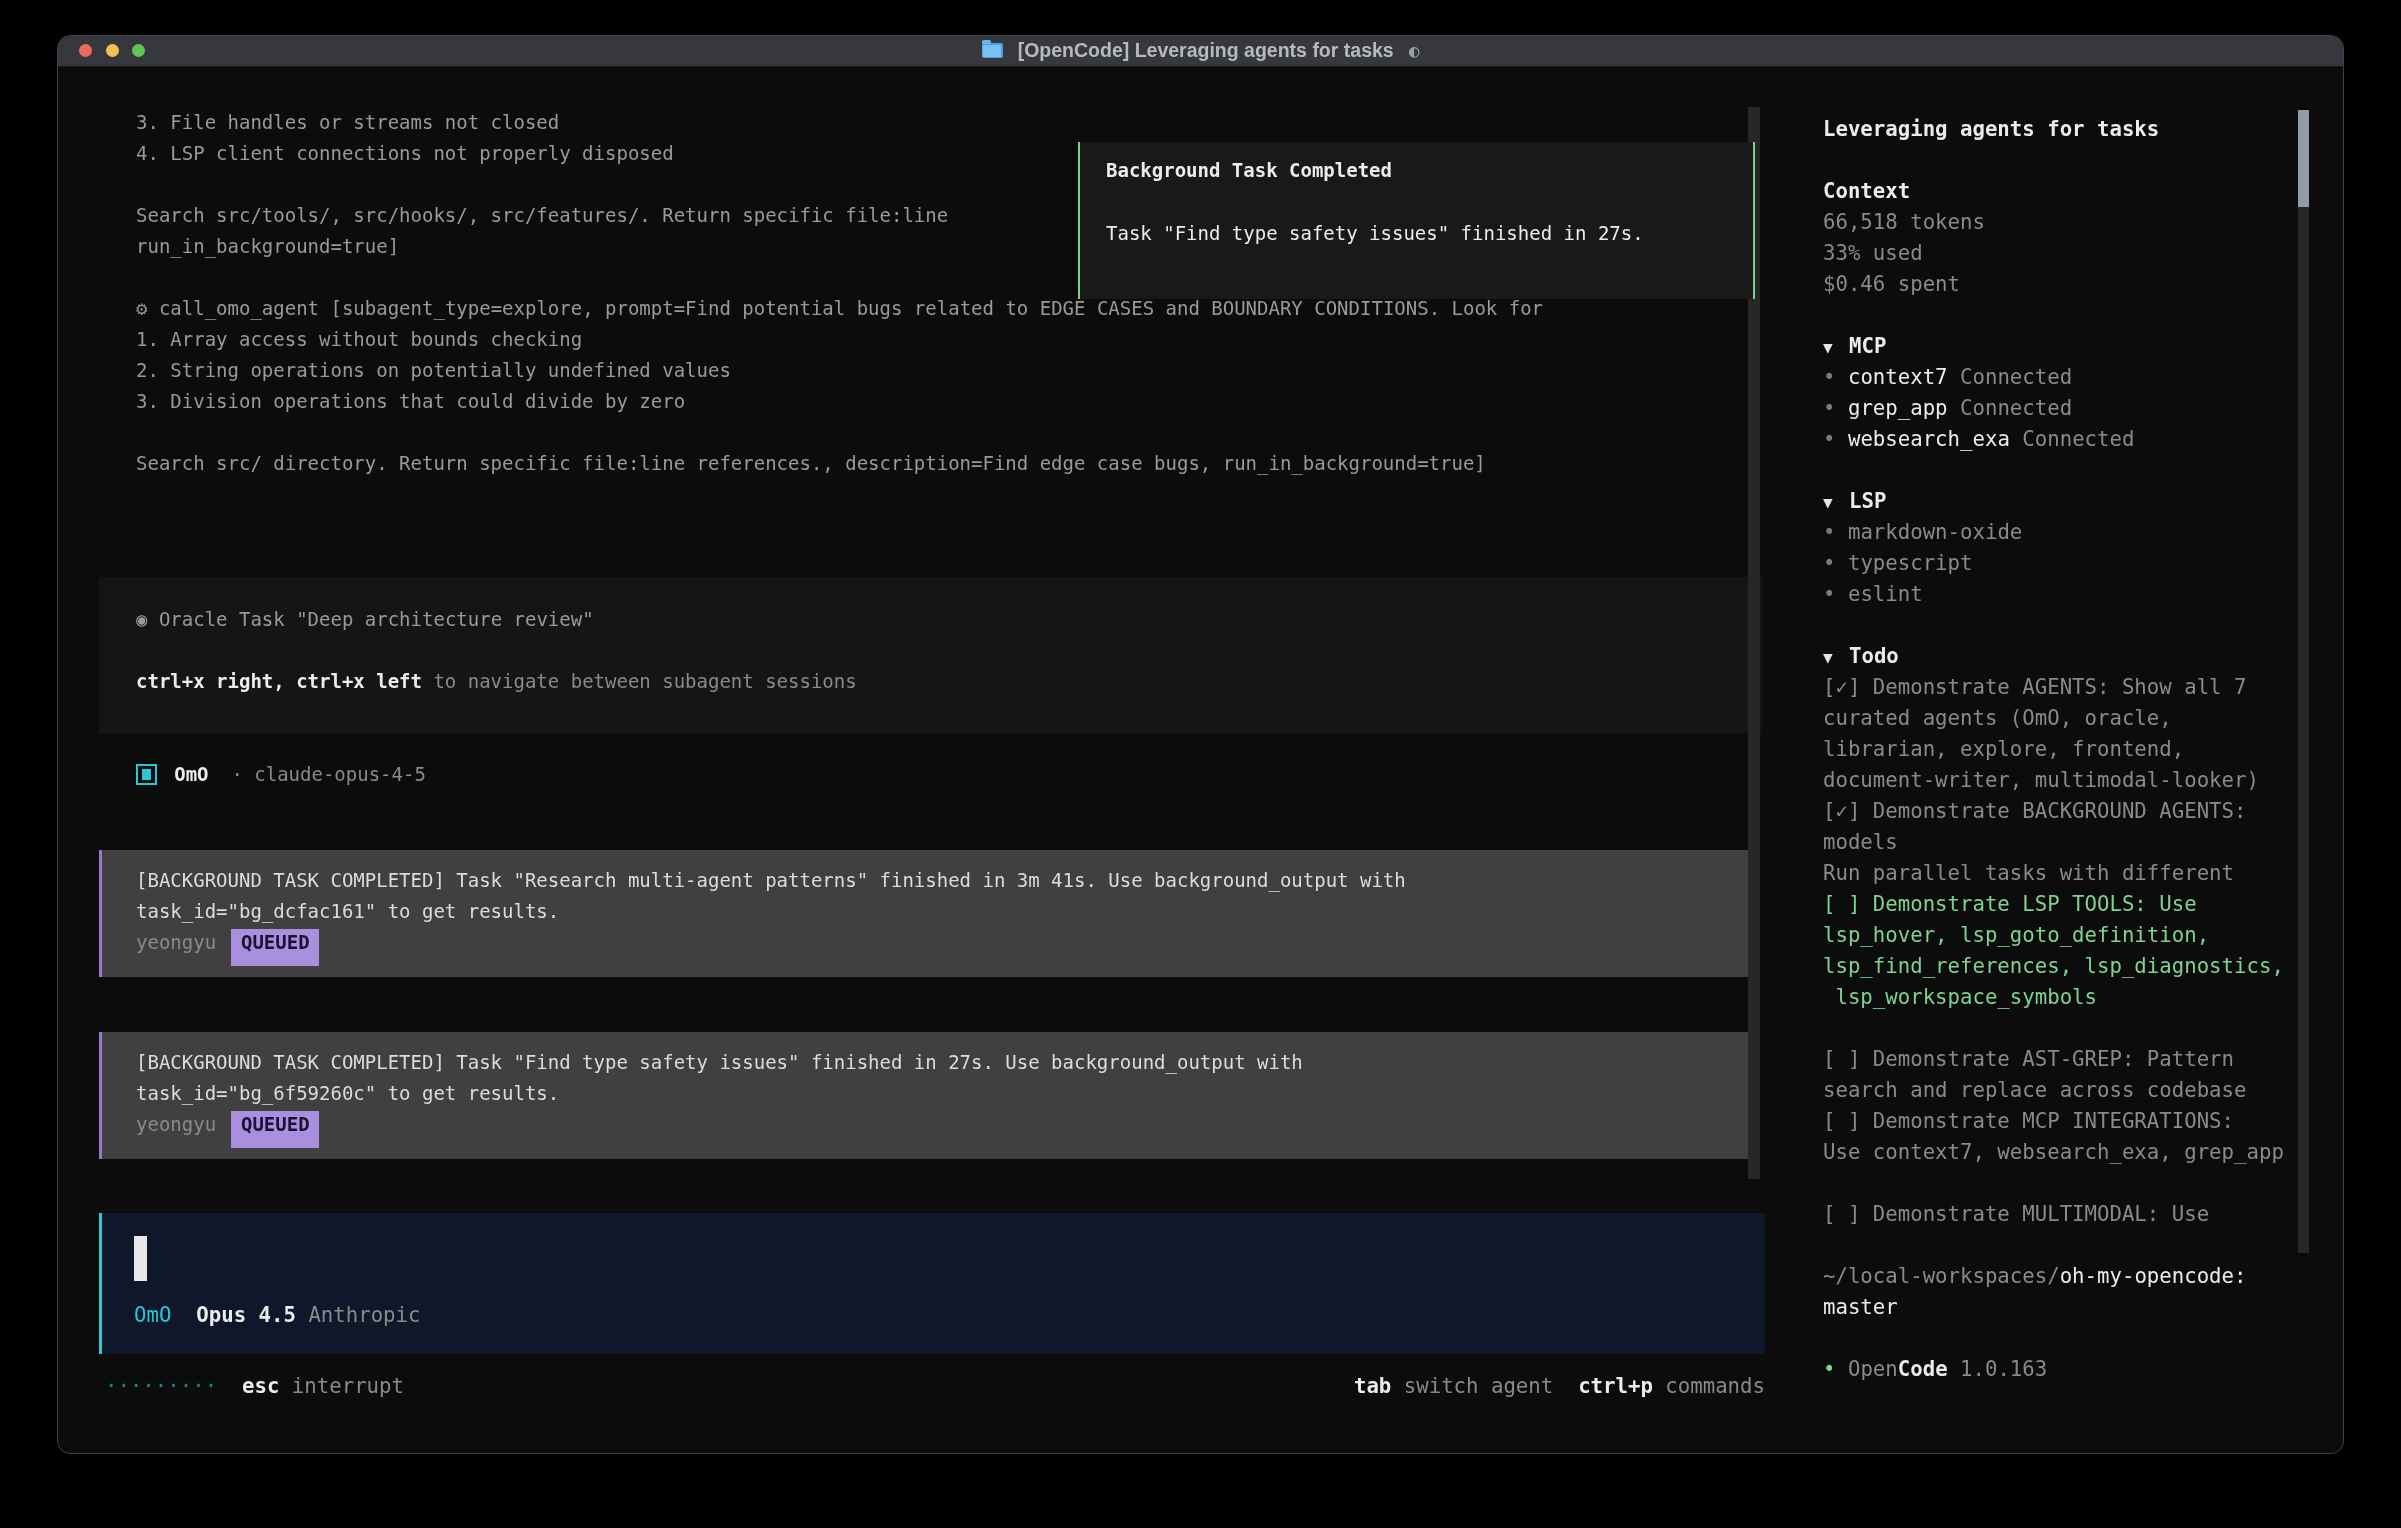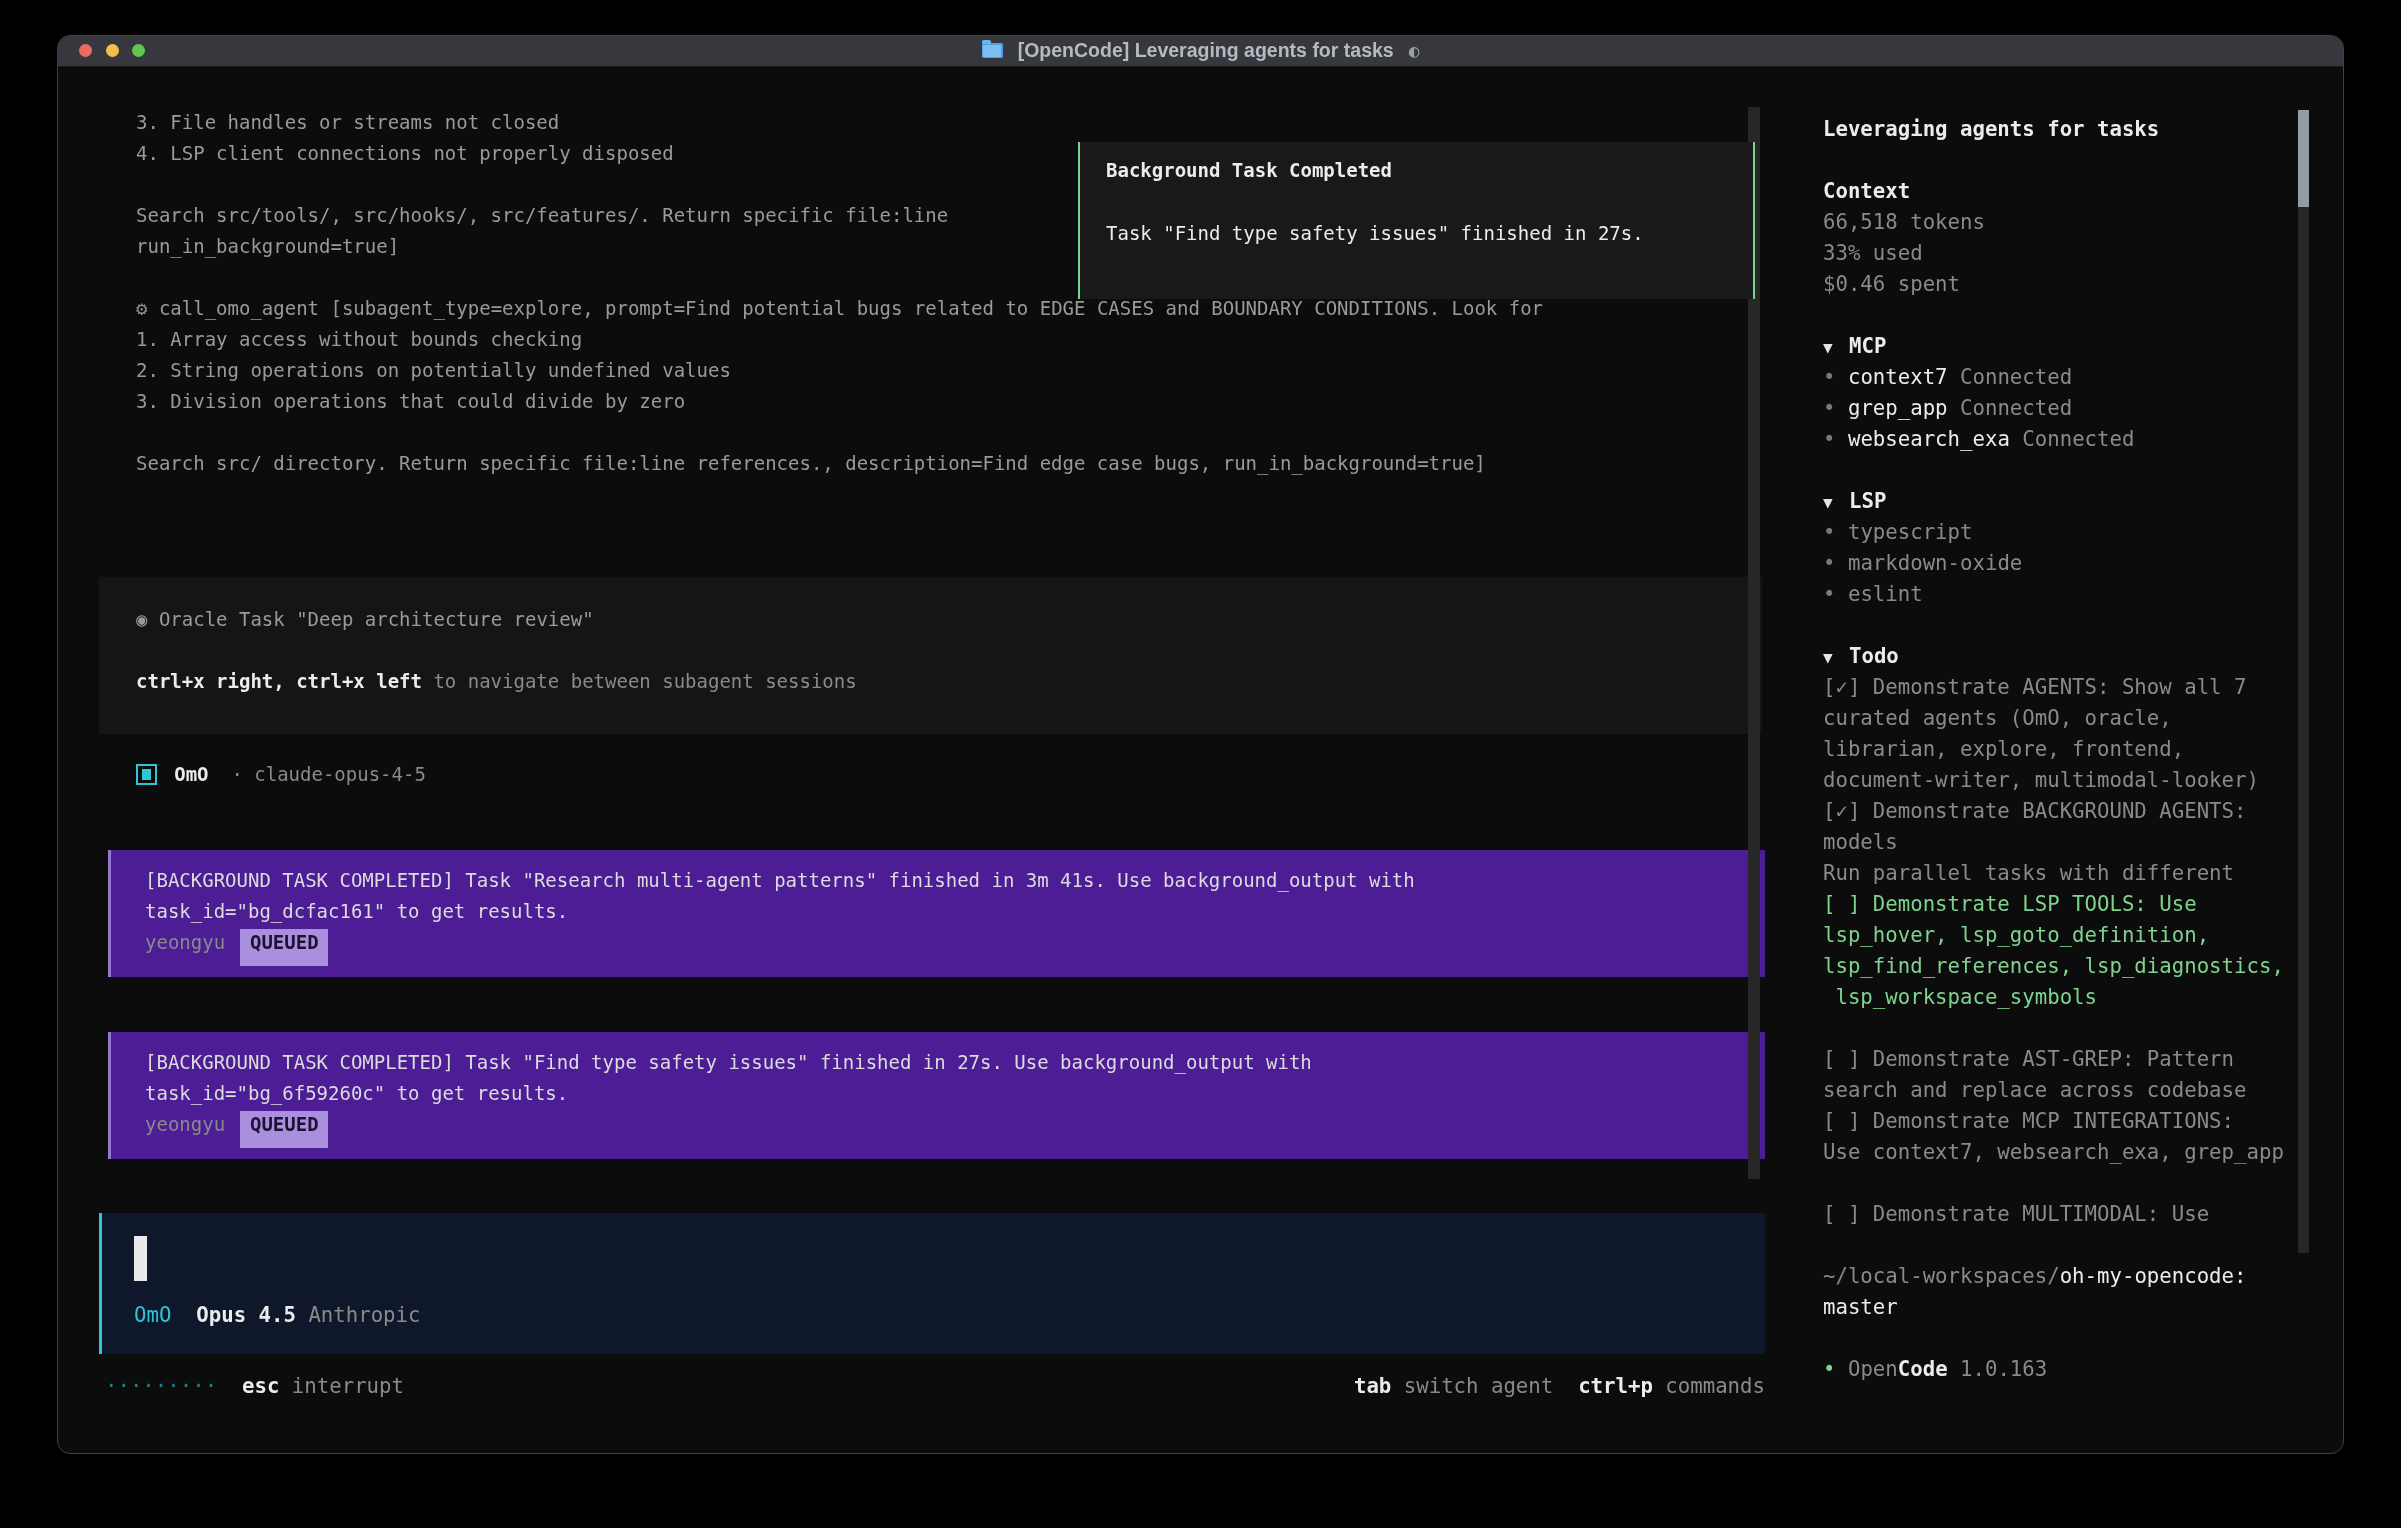--- a/index.html
+++ b/index.html
@@ -38,21 +38,21 @@
   .gear{color:#8f8f8f;}
 
   .oraclebox{position:absolute;left:41px;top:541px;width:1663px;height:157px;
              background:#151515;box-sizing:border-box;padding:27px 0 0 37px;}
   .agent-header{position:absolute;left:78px;top:723px;height:31px;
                 display:flex;align-items:center;}
   .agent-icon{width:16.5px;height:16.5px;border:2.4px solid #2bc7d4;margin-right:17.7px;
               display:flex;align-items:center;justify-content:center;}
   .agent-icon i{display:block;width:9.5px;height:11.8px;background:#2bc7d4;}
 
-  .taskbox{position:absolute;left:50px;width:1657px;height:127px;background:#4c1d95;
+  .taskbox{position:absolute;left:41px;width:1657px;height:127px;background:#404040;
            border-left:3px solid #9678d1;box-sizing:border-box;padding:15.4px 0 0 34px;}
   .taskbox .mline{color:#dcdcdc;}
   .badge{display:inline-block;background:#a98fdd;color:#1d1233;font-weight:bold;
          height:37px;line-height:27px;padding:0 9.5px;margin-left:15.4px;}
 
   .inputbox{position:absolute;left:41px;top:1177px;width:1666px;height:141px;
             background:#0f172a;border-left:3.5px solid #2bc7d4;box-sizing:border-box;}
   .cursor{position:absolute;left:32px;top:22.5px;width:13px;height:45px;background:#e9e9e9;}
   .modelrow{position:absolute;left:32px;top:87px;height:31px;line-height:31px;
             font-size:20.7px;white-space:pre;}
@@ -163,22 +163,22 @@
     <div class="sline dim">$0.46 spent</div>
     <div class="sline"></div>
 
     <div class="sline"><span class="tri">▼</span><span class="boldw">MCP</span></div>
     <div class="sline"><span class="bullet">•</span><span> </span><span class="bright">context7</span><span class="dim"> Connected</span></div>
     <div class="sline"><span class="bullet">•</span><span> </span><span class="bright">grep_app</span><span class="dim"> Connected</span></div>
     <div class="sline"><span class="bullet">•</span><span> </span><span class="bright">websearch_exa</span><span class="dim"> Connected</span></div>
     <div class="sline"></div>
 
     <div class="sline"><span class="tri">▼</span><span class="boldw">LSP</span></div>
+    <div class="sline"><span class="bullet">•</span><span> </span><span class="dim">markdown-oxide</span></div>
     <div class="sline"><span class="bullet">•</span><span> </span><span class="dim">typescript</span></div>
-    <div class="sline"><span class="bullet">•</span><span> </span><span class="dim">markdown-oxide</span></div>
     <div class="sline"><span class="bullet">•</span><span> </span><span class="dim">eslint</span></div>
     <div class="sline"></div>
 
     <div class="sline"><span class="tri">▼</span><span class="boldw">Todo</span></div>
     <div class="sline dim">[✓] Demonstrate AGENTS: Show all 7</div>
     <div class="sline dim">curated agents (OmO, oracle,</div>
     <div class="sline dim">librarian, explore, frontend,</div>
     <div class="sline dim">document-writer, multimodal-looker)</div>
     <div class="sline dim">[✓] Demonstrate BACKGROUND AGENTS:</div>
     <div class="sline dim">models</div>

